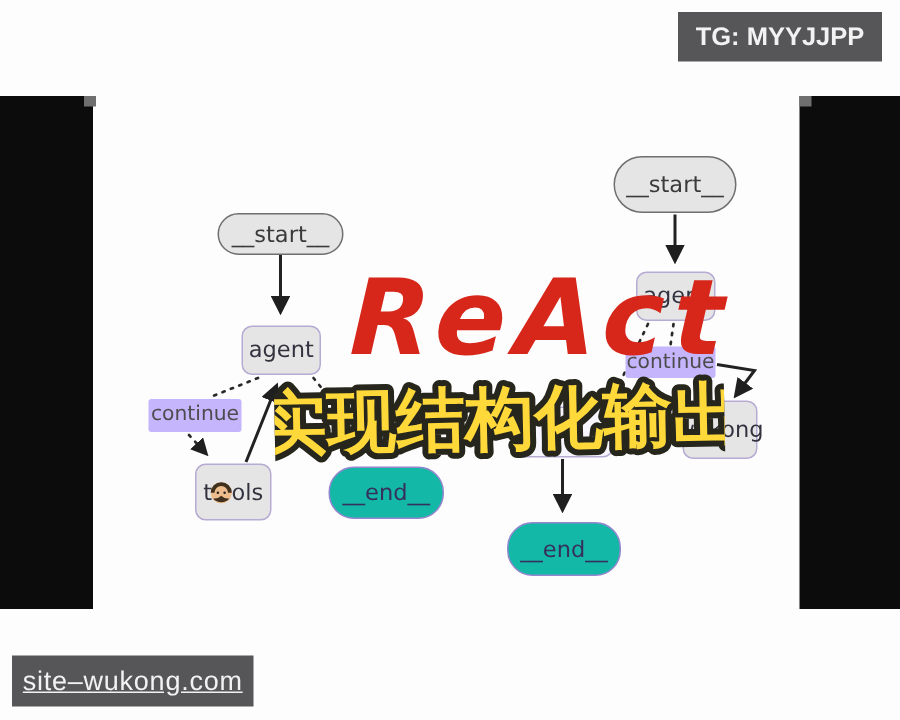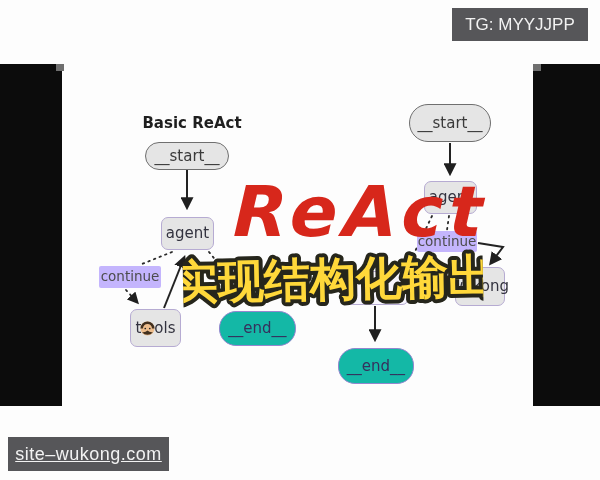--- a/index.html
+++ b/index.html
@@ -2,21 +2,21 @@
 <html><head>
 <meta charset="utf-8">
 <style>
   html,body{margin:0;padding:0;background:#e8e8e8;}
   .frame{position:relative;width:600px;height:480px;background:#fdfdfd;overflow:hidden;
          font-family:"DejaVu Sans",sans-serif;}
 
   
   .badge{position:absolute;background:#565659;color:#f2f2f2;display:flex;align-items:center;
          justify-content:center;z-index:10;font-family:"Liberation Sans",sans-serif;}
-  .badge.tg{left:452px;top:8px;width:136px;height:33px;font-size:17px;}
+  .badge.tg{left:452px;top:8px;width:136px;height:33px;font-size:17px;font-weight:bold;}
   .badge.site{left:8px;top:437px;width:161px;height:34px;font-size:18px;letter-spacing:.5px;text-decoration:underline;}
 
   
   .bar{position:absolute;top:64px;height:342px;background:#0c0c0c;z-index:8;}
   .bar.left{left:0;width:62px;}
   .bar.right{left:533px;width:67px;}
   .artifact{position:absolute;width:8px;height:7px;background:#6f6f6f;z-index:9;}
   .artifact.a1{left:56px;top:64px;}
   .artifact.a2{left:533px;top:64px;}
 
@@ -87,21 +87,20 @@
     <line class="dotted" x1="209" y1="252" x2="248" y2="300" marker-end="url(#arrow)"></line>
 
     <line class="solid" x1="450" y1="143" x2="450" y2="173" marker-end="url(#arrow)"></line>
     <line class="dotted" x1="449" y1="216" x2="447" y2="230"></line>
     <line class="dotted" x1="432" y1="216" x2="409" y2="264"></line>
     <polyline class="solid" points="478,243 503,247 491,263" marker-end="url(#arrow)"></polyline>
     <line class="solid" x1="468" y1="266" x2="461" y2="225"></line>
     <line class="solid" x1="375" y1="306" x2="375" y2="339" marker-end="url(#arrow)"></line>
   </svg>
 
-  <div class="dtitle basic">Basic ReAct</div>
   <div class="node pill-start n-start-l">__start__</div>
   <div class="node box n-agent-l">agent</div>
   <div class="node lbl n-cont-l">continue</div>
   <div class="node box n-tools-l">
     <span>t</span>
     <span class="face">
       <svg width="15" height="15" viewBox="0 0 16 16">
         <circle cx="8" cy="8" r="7.5" fill="#edbd8d"></circle>
         <path d="M0.5 8 A7.5 7.5 0 0 1 15.5 8 L12.8 8 A4.8 4.8 0 0 0 3.2 8 Z" fill="#42301f"></path>
         <path d="M2.2 12 A7.5 7.5 0 0 0 13.8 12 A6.5 6.5 0 0 1 8 10.2 A6.5 6.5 0 0 1 2.2 12 Z" fill="#42301f"></path>

